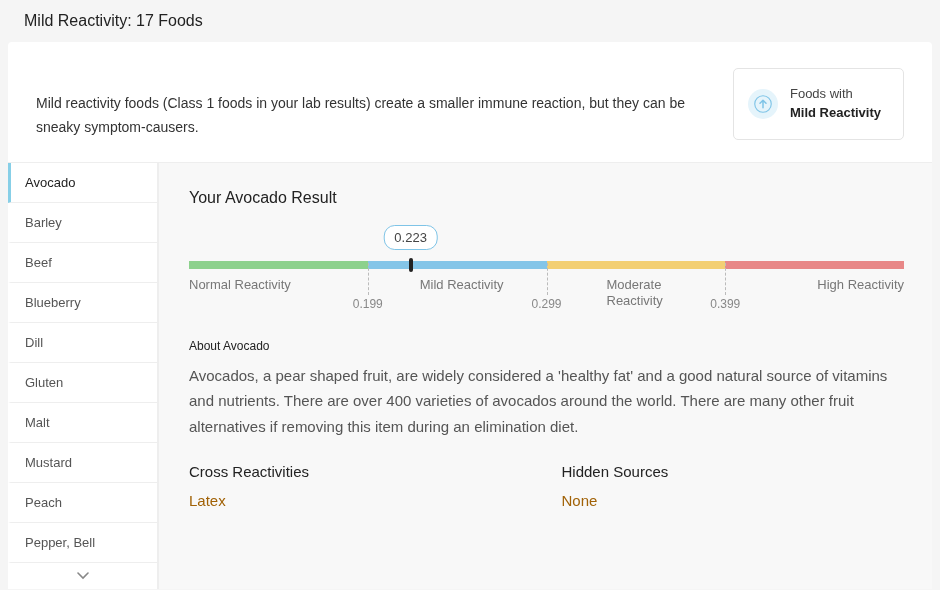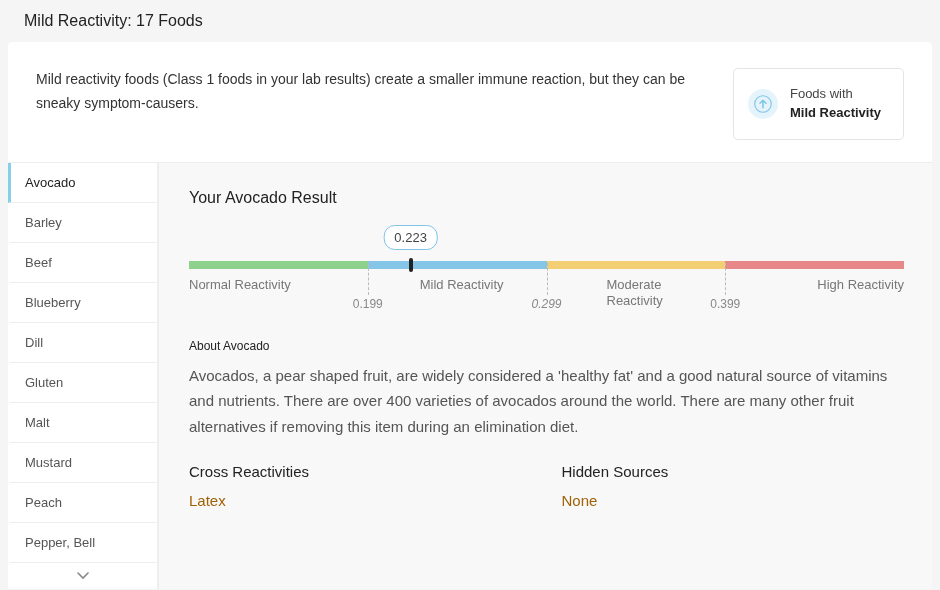--- a/index.html
+++ b/index.html
@@ -24,21 +24,21 @@
       color: #222;
     }
     .main-card {
       background: #fff;
       margin: 0 8px;
       border-radius: 4px;
     }
     .intro-section {
       display: flex;
       padding: 26px 28px 22px;
-      align-items: flex-start;
+      align-items: flex-end;
       gap: 20px;
     }
     .intro-text {
       flex: 1;
       font-size: 14px;
       line-height: 1.7;
       color: #333;
     }
     .foods-badge {
       display: flex;
@@ -275,21 +275,21 @@
         <div class="ticks">
           <span class="zone-label" style="left:0;">Normal Reactivity</span>
           <span class="zone-label" style="left:25%; padding-left:52px;">Mild Reactivity</span>
           <span class="zone-label" style="left:50%; padding-left:60px; white-space:normal; width:90px;">Moderate Reactivity</span>
           <span class="zone-label" style="right:0;">High Reactivity</span>
 
           <div class="tick" style="left:25%;"></div>
           <span class="tick-label" style="left:25%;">0.199</span>
 
           <div class="tick" style="left:50%;"></div>
-          <span class="tick-label" style="left:50%;font-style:italic;">0.299</span>
+          <span class="tick-label" style="left:50%;">0.299</span>
 
           <div class="tick" style="left:75%;"></div>
           <span class="tick-label" style="left:75%;">0.399</span>
         </div>
       </div>
 
       <h3 class="about-title">About Avocado</h3>
       <p class="about-text">Avocados, a pear shaped fruit, are widely considered a 'healthy fat' and a good natural source of vitamins and nutrients. There are over 400 varieties of avocados around the world. There are many other fruit alternatives if removing this item during an elimination diet.</p>
 
       <div class="cols">

